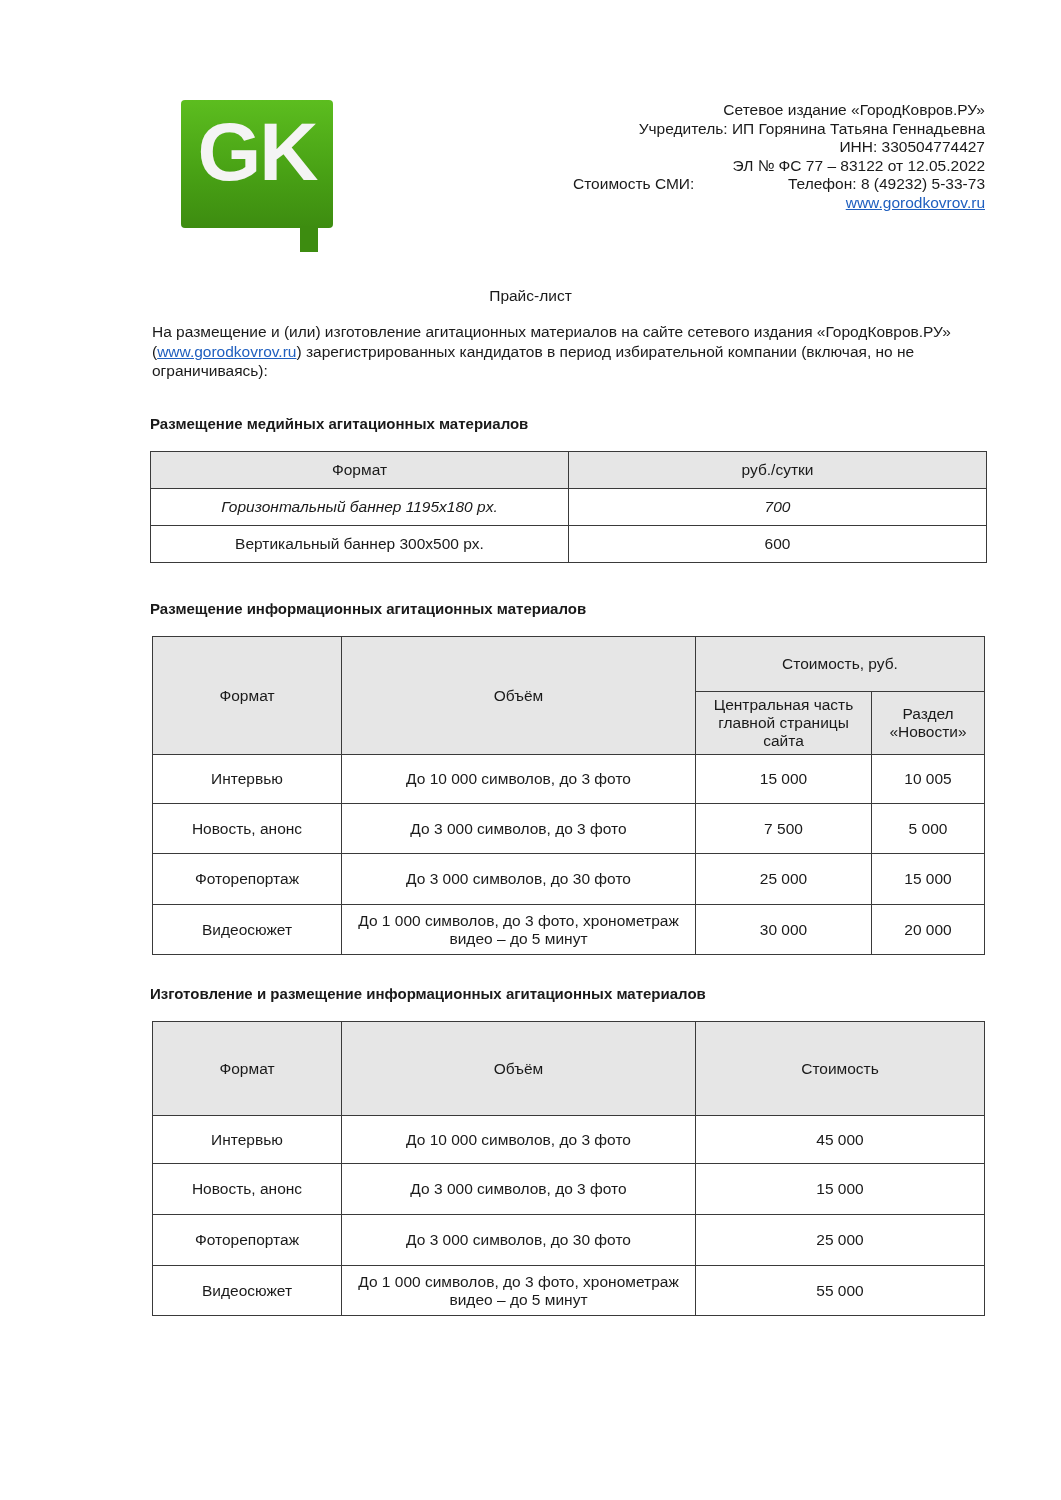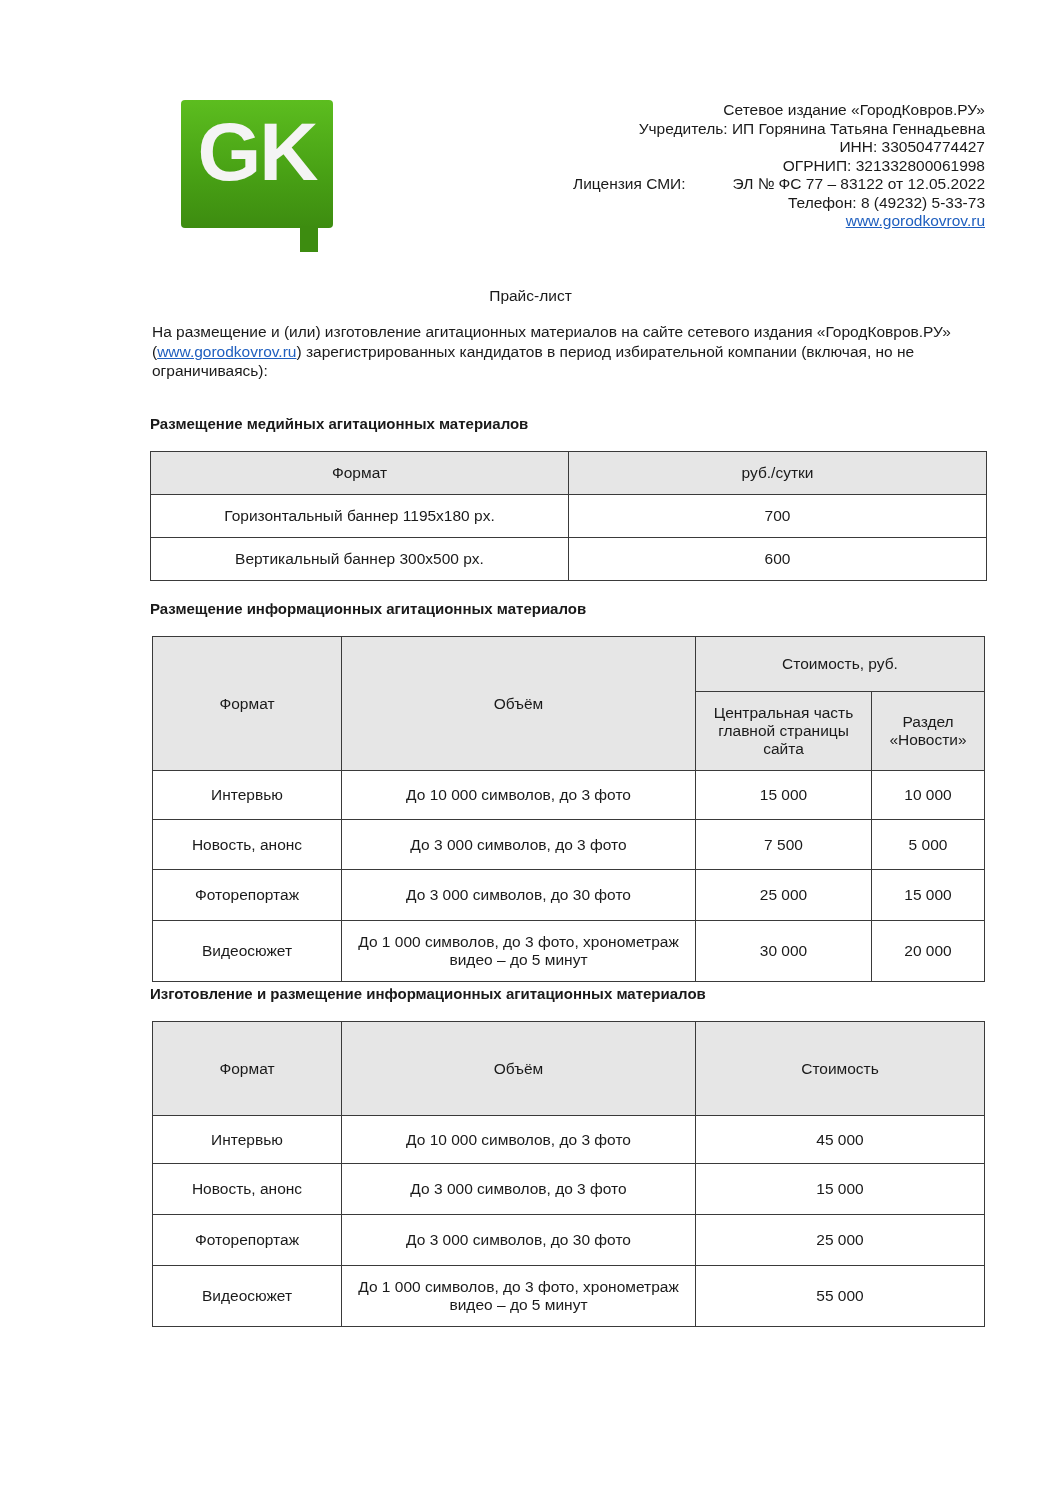--- a/index.html
+++ b/index.html
@@ -32,57 +32,56 @@
   .title { position: absolute; left: 0; right: 0; top: 287px; text-align: center; font-size: 15.5px; }
   .intro {
     position: absolute; left: 152px; width: 840px; top: 322px; line-height: 19.5px; font-size: 15.5px;
   }
   .section-title {
     position: absolute; left: 150px; width: 836px; font-weight: bold; font-size: 15px;
   }
   table { position: absolute; border-collapse: collapse; font-size: 15.5px; }
   td, th {
     border: 1.5px solid #3a3a3a; text-align: center; vertical-align: middle; font-weight: normal;
-    padding: 12px 6px; line-height: 18px;
+    padding: 4px 6px; line-height: 18px;
   }
   th { background: #e6e6e6; }
   .t1 { left: 150px; top: 451px; width: 837px; }
   .t2 { left: 152px; top: 636px; width: 833px; }
   .t3 { left: 152px; top: 1021px; width: 833px; }
 </style>
 </head>
 <body>
 
 <div class="logo"></div>
 <div class="logo-tail2"></div>
 <div class="logo-text">GK</div>
 
 <div class="header-info">
   <div class="row">Сетевое издание «ГородКовров.РУ»</div>
   <div class="row">Учредитель: ИП Горянина Татьяна Геннадьевна</div>
   <div class="row">ИНН: 330504774427</div>
-  <div class="row">ОГРНИП: 321332800061998</div>
   <div class="row">ЭЛ № ФС 77 – 83122 от 12.05.2022</div>
   <div class="row">Телефон: 8 (49232) 5-33-73</div>
   <div class="row"><a class="link">www.gorodkovrov.ru</a></div>
 </div>
-<div class="license-label">Лицензия СМИ:</div>
+<div class="license-label">Стоимость СМИ:</div>
 
 <div class="title">Прайс-лист</div>
 
 <div class="intro"><span>На размещение и (или) изготовление агитационных материалов на сайте сетевого издания «ГородКовров.РУ» (</span><a class="link">www.gorodkovrov.ru</a><span>) зарегистрированных кандидатов в период избирательной компании (включая, но не ограничиваясь):</span></div>
 
 <div class="section-title" style="top:415px;">Размещение медийных агитационных материалов</div>
 <table class="t1">
   <tbody>
       <tr style="height:37px;">
     <th style="width:50%;">Формат</th>
     <th>руб./сутки</th>
   </tr>
-  <tr style="height:37px;">
+  <tr style="height:37px;font-style:italic;">
     <td>Горизонтальный баннер 1195x180 px.</td>
     <td>700</td>
   </tr>
   <tr style="height:37px;">
     <td>Вертикальный баннер 300x500 px.</td>
     <td>600</td>
   </tr>
 </tbody>
   </table>
 
@@ -95,21 +94,21 @@
     <th colspan="2">Стоимость, руб.</th>
   </tr>
   <tr style="height:57px;">
     <th style="width:163px;">Центральная часть главной страницы сайта</th>
     <th>Раздел «Новости»</th>
   </tr>
   <tr style="height:49px;">
     <td>Интервью</td>
     <td>До 10 000 символов, до 3 фото</td>
     <td>15 000</td>
-    <td>10 000</td>
+    <td>10 005</td>
   </tr>
   <tr style="height:50px;">
     <td>Новость, анонс</td>
     <td>До 3 000 символов, до 3 фото</td>
     <td>7 500</td>
     <td>5 000</td>
   </tr>
   <tr style="height:51px;">
     <td>Фоторепортаж</td>
     <td>До 3 000 символов, до 30 фото</td>

